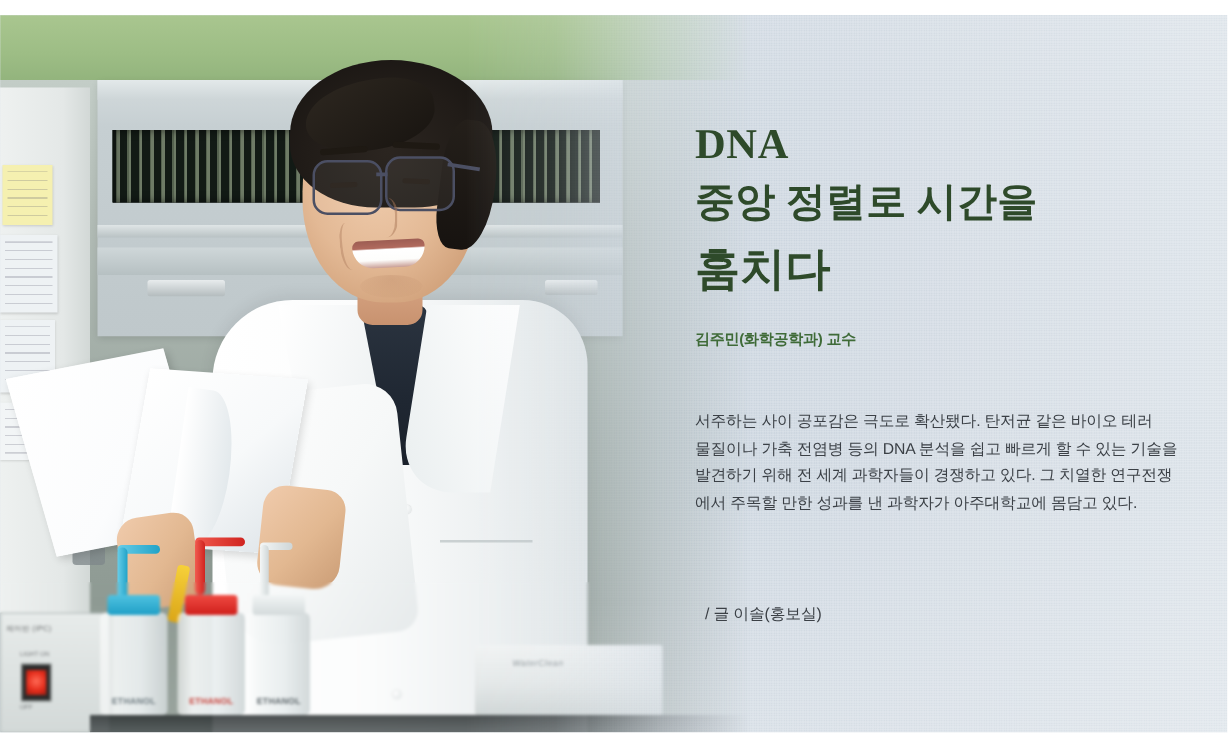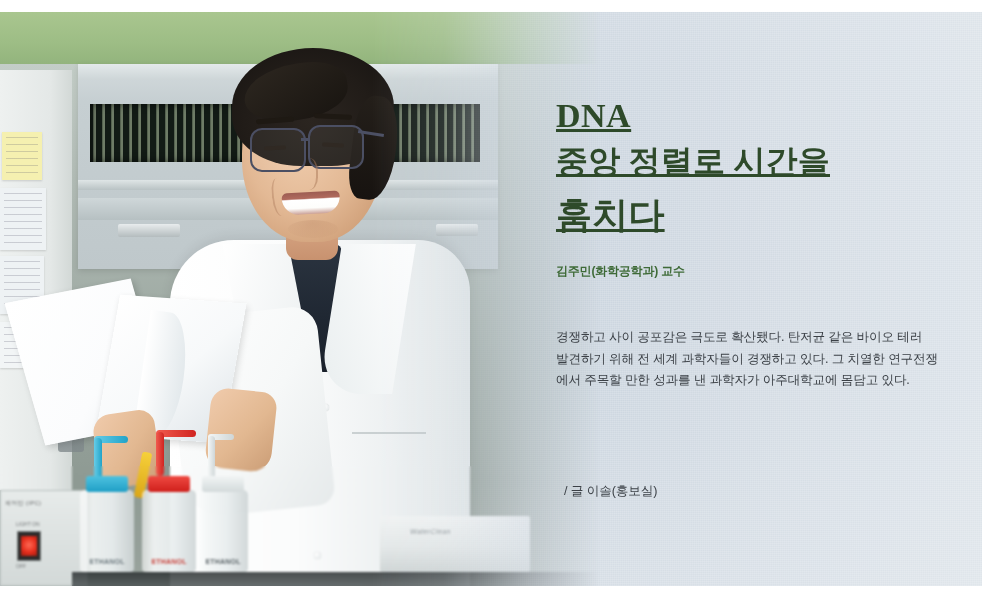--- a/index.html
+++ b/index.html
@@ -521,21 +521,20 @@
     width: 400px;
   }
 
   .headline {
     color: #2e4a2a;
     font-family: "Liberation Serif", "DejaVu Serif", serif;
   }
   .headline .line {
     display: block;
     white-space: nowrap;
-    text-decoration: underline;
   }
   .headline .l1 {
     position: absolute;
     left: 0; top: 99px;
     font-size: 34px;
     letter-spacing: 0.5px;
     line-height: 1;
   }
   .headline .l2 {
     position: absolute;
@@ -695,21 +694,22 @@
   <div class="content">
     <h1 class="headline">
       <span class="line l1">DNA</span>
       <span class="line l2">중앙 정렬로 시간을</span>
       <span class="line l3">훔치다</span>
     </h1>
 
     <div class="byline">김주민(화학공학과) 교수</div>
 
     <div class="body-copy">
-      <p>경쟁하고 사이 공포감은 극도로 확산됐다. 탄저균 같은 바이오 테러</p>
+      <p>서주하는 사이 공포감은 극도로 확산됐다. 탄저균 같은 바이오 테러</p>
+      <p>물질이나 가축 전염병 등의 DNA 분석을 쉽고 빠르게 할 수 있는 기술을</p>
       <p>발견하기 위해 전 세계 과학자들이 경쟁하고 있다. 그 치열한 연구전쟁</p>
       <p>에서 주목할 만한 성과를 낸 과학자가 아주대학교에 몸담고 있다.</p>
     </div>
 
     <div class="credit">/ 글 이솔(홍보실)</div>
   </div>
 
   <div class="strip-top"></div>
   <div class="strip-bottom"></div>
 

